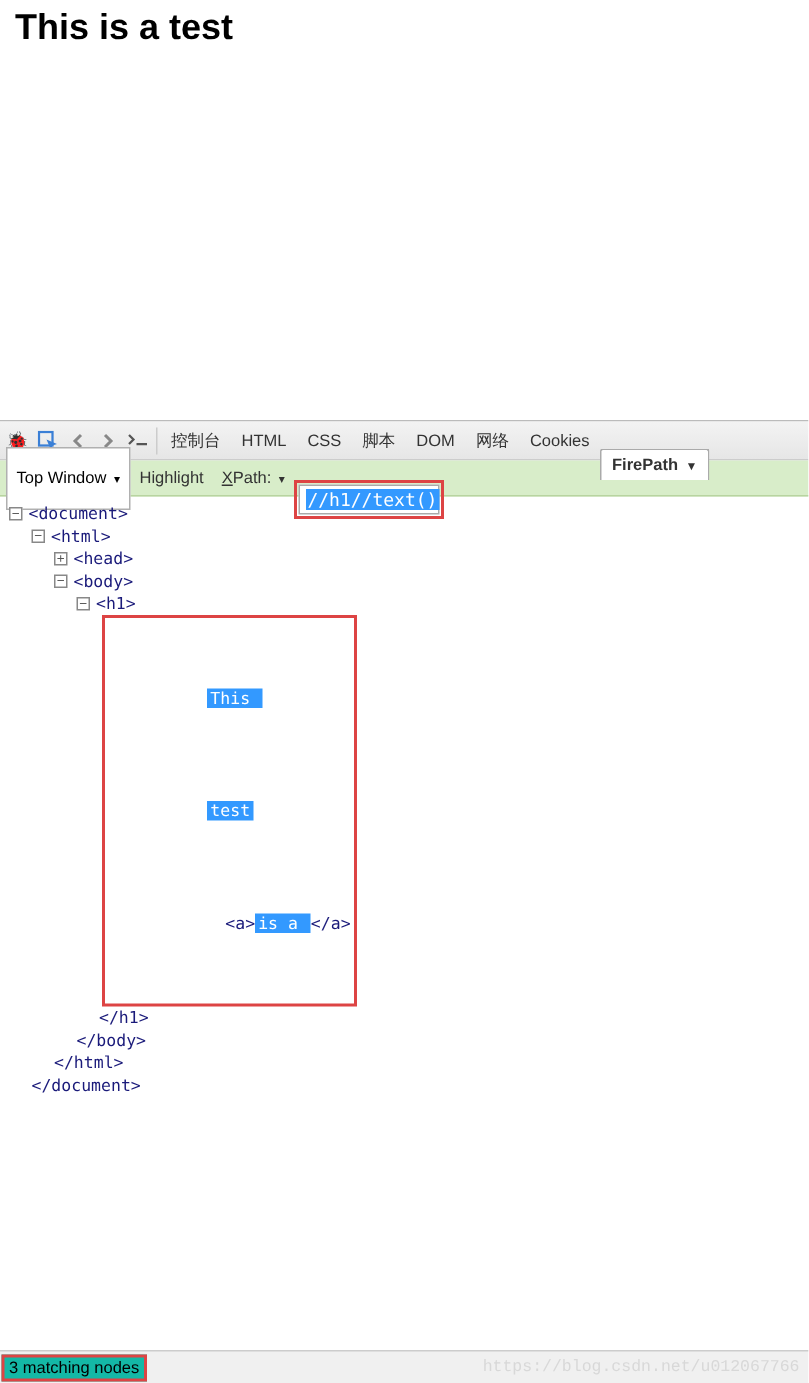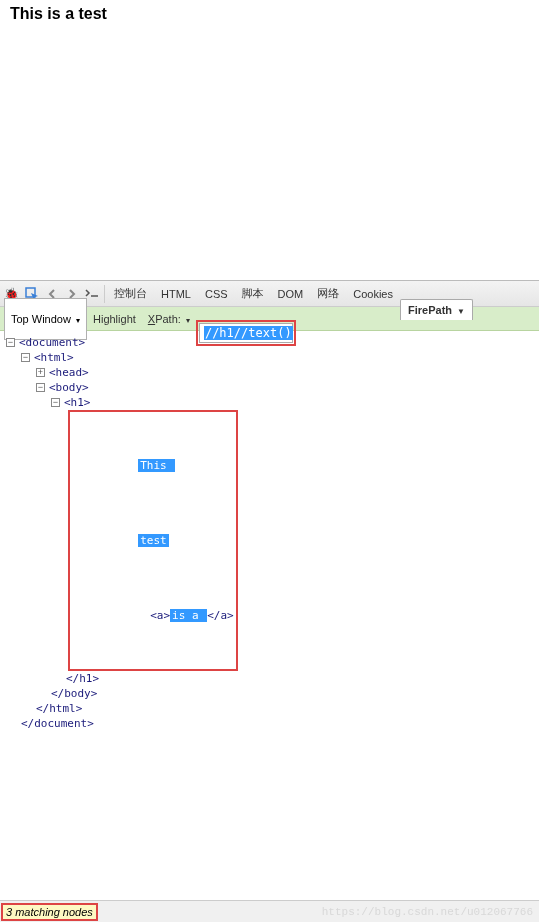--- a/index.html
+++ b/index.html
@@ -9,21 +9,21 @@
       height: 922px;
       background: #fff;
       position: relative;
       overflow: hidden;
     }
     .page-content {
       padding: 5px 10px;
       height: 280px;
     }
     .page-content h1 {
-      font-size: 16px;
+      font-size: 24px;
       font-weight: bold;
       color: #000;
     }
     .devtools {
       border-top: 1px solid #bbb;
       background: #fff;
     }
     .toolbar {
       display: flex;
       align-items: center;
@@ -170,23 +170,22 @@
       height: 22px;
       background: #f0f0f0;
       border-top: 1px solid #ccc;
       font-size: 11px;
       display: flex;
       align-items: center;
     }
     .result-box {
       border: 2px solid #d44;
       padding: 1px 3px;
-      background: #fef9c3;
+      background: #14b8a6;
       margin: 1px;
-      font-style: italic;
     }
     .watermark {
       position: absolute;
       bottom: 4px;
       right: 6px;
       color: #d8d8d8;
       font-size: 11px;
       font-family: "Courier New", monospace;
       pointer-events: none;
     }

